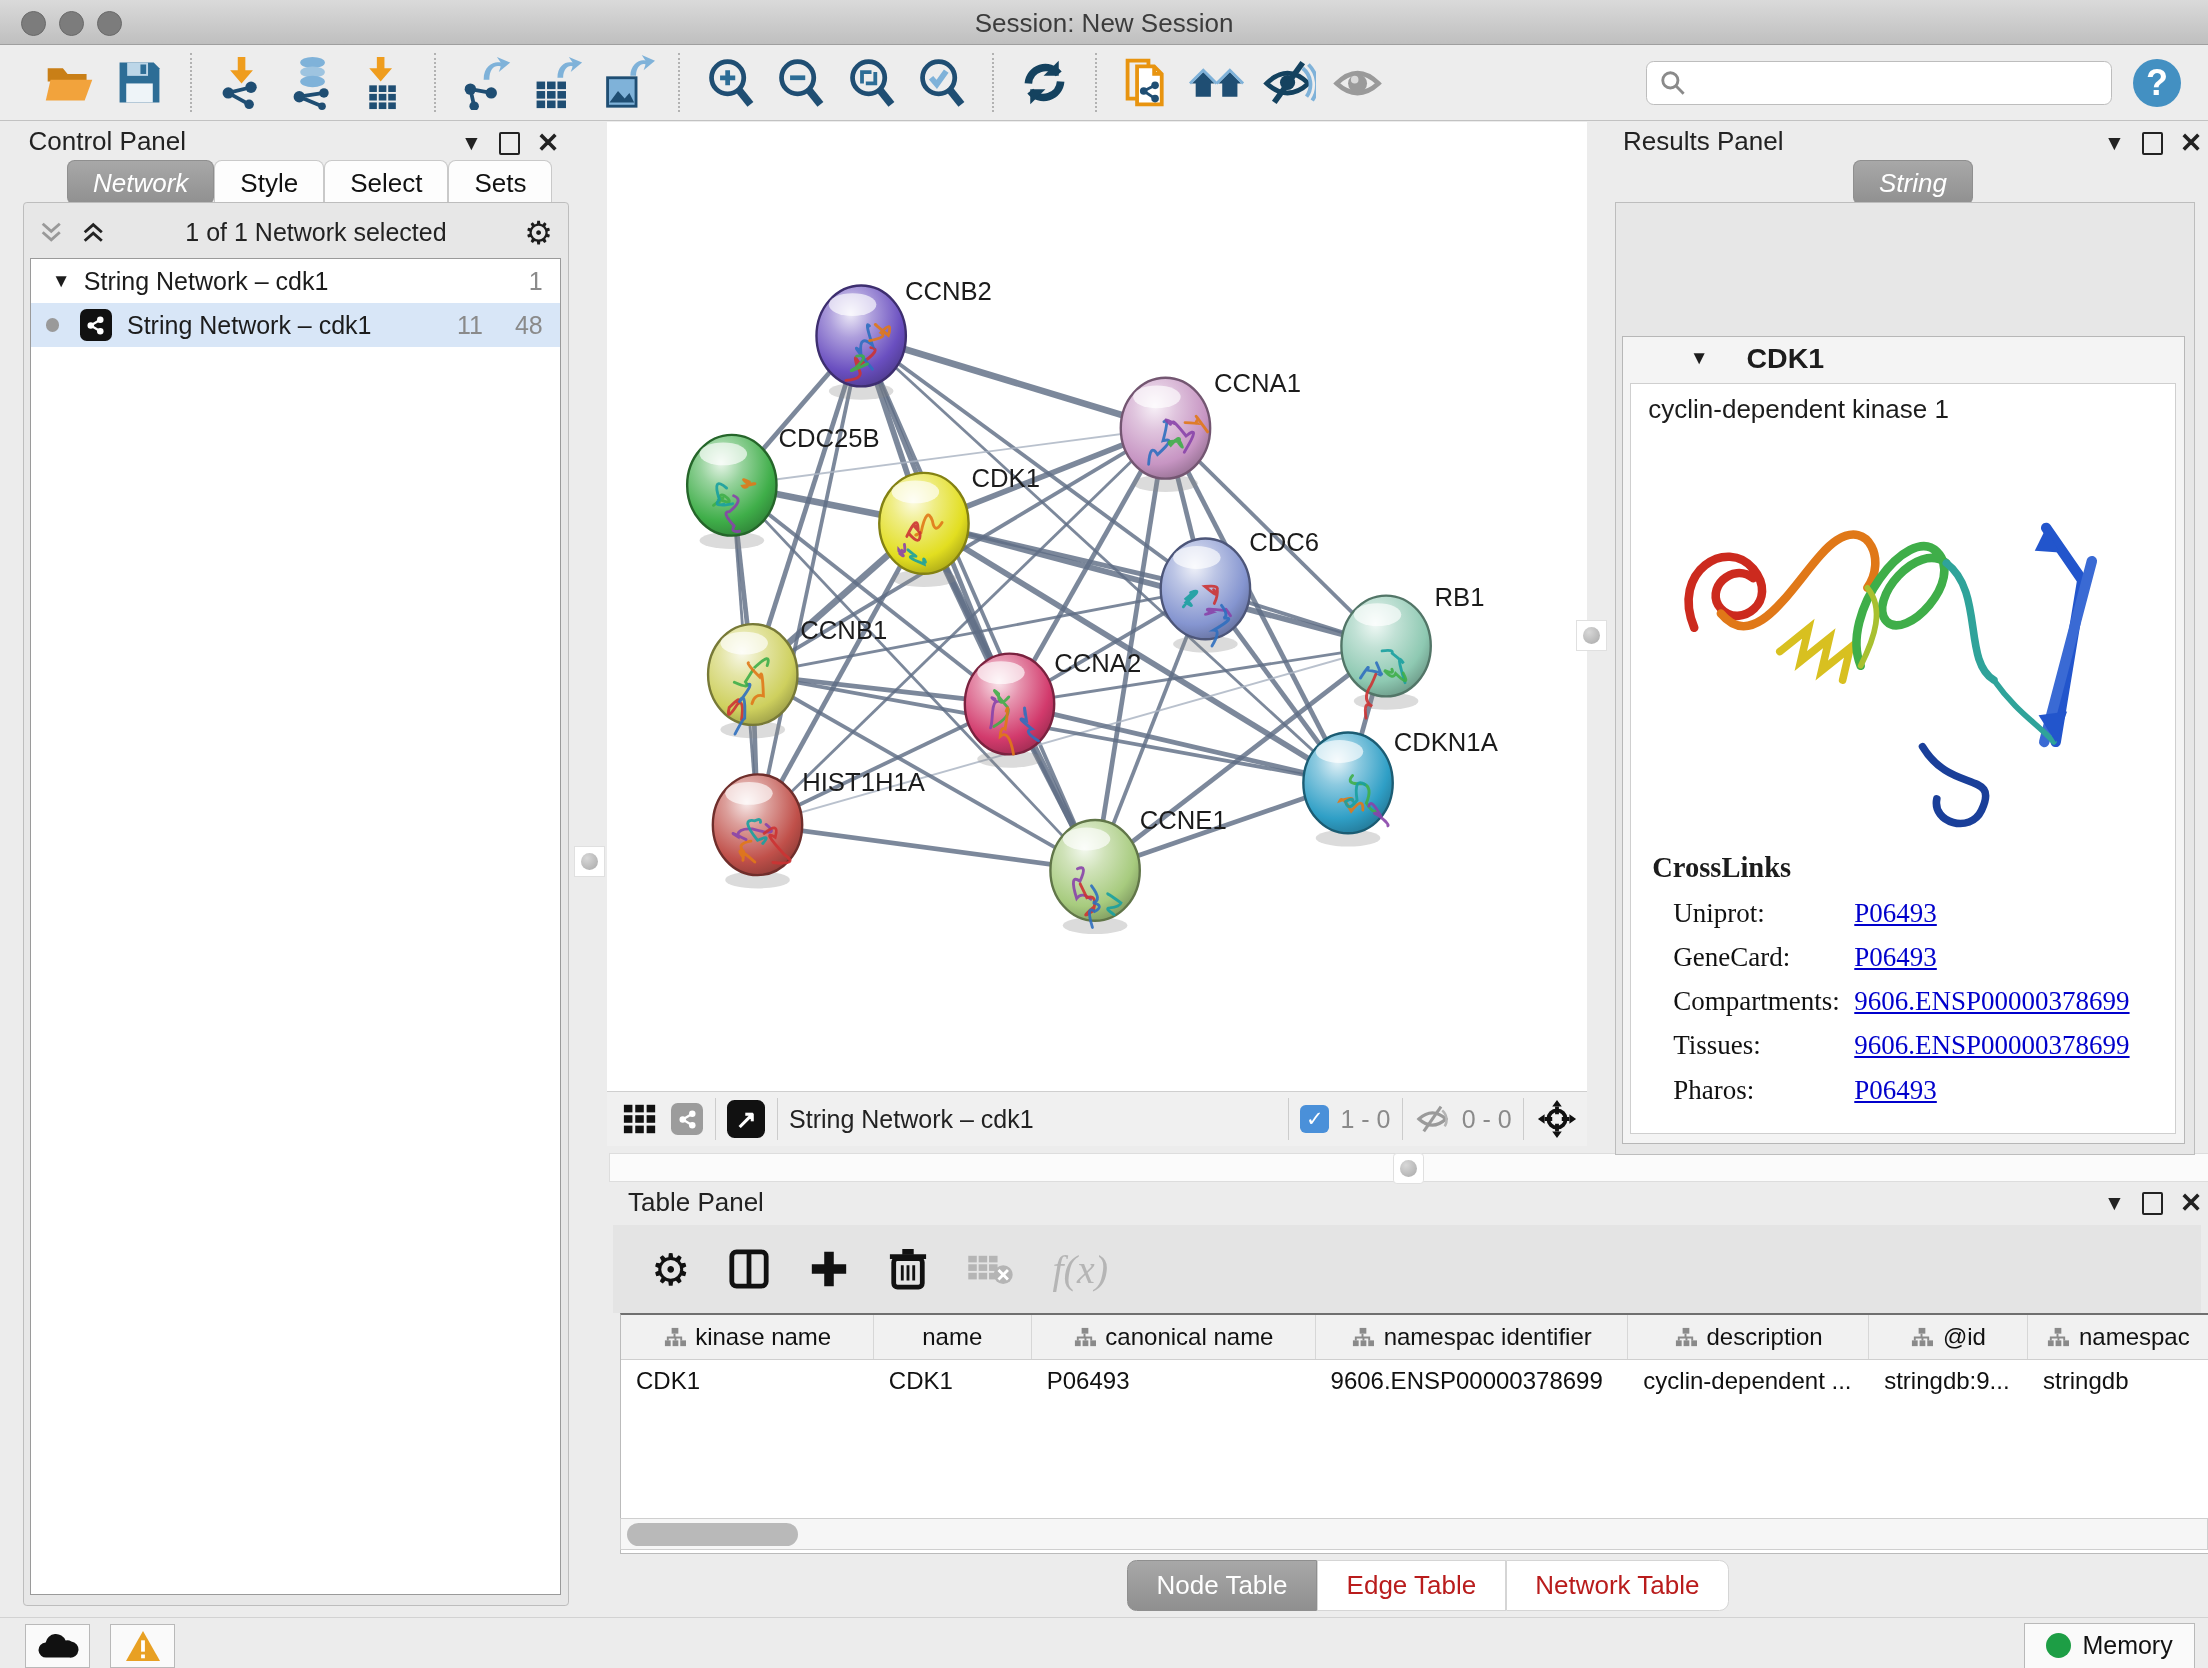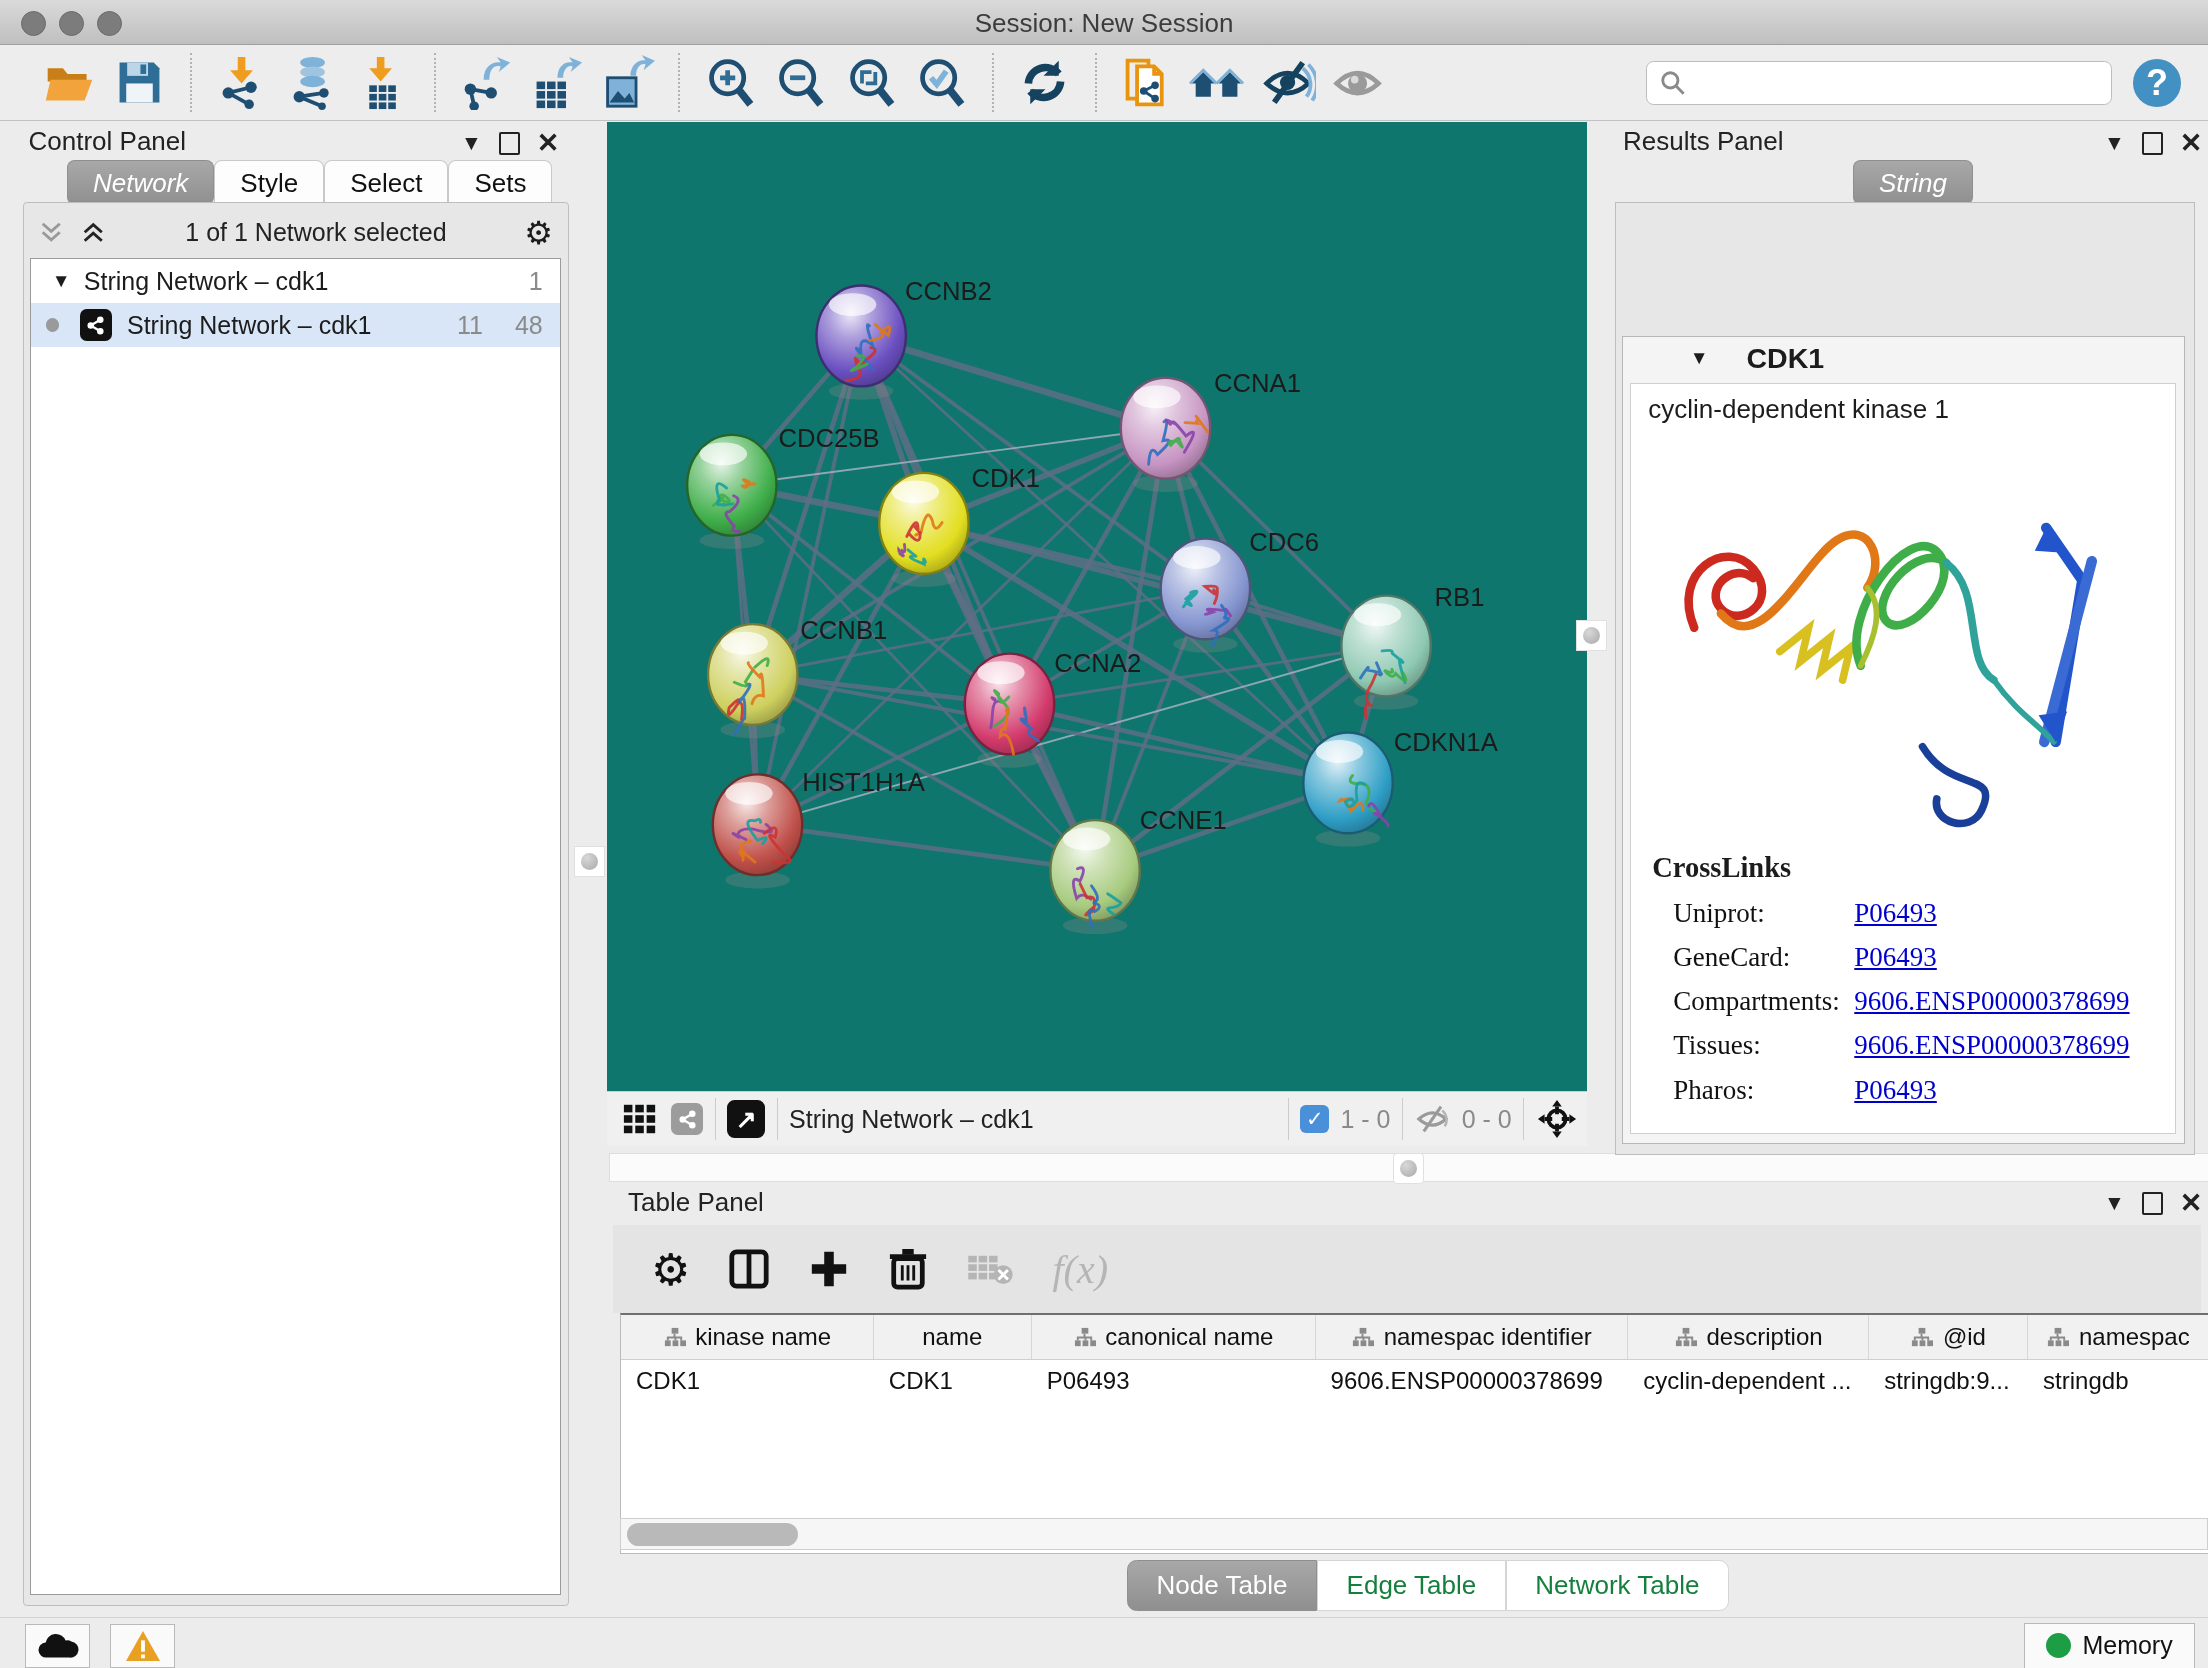--- a/index.html
+++ b/index.html
@@ -41,21 +41,21 @@
     background:#e7e7e7;border:1px solid #bdbdbd;border-radius:3.8px;}
   .cp-toolbar{position:absolute;left:0;top:7.6px;width:100%;height:44px;display:flex;align-items:center;}
   .cp-status{font-size:25px;color:#222;}
   .cp-list{position:absolute;left:5.7px;top:55px;width:531px;height:1337px;background:#fff;border:1px solid #9a9a9a;box-sizing:border-box;}
   .net-row{height:44px;display:flex;align-items:center;font-size:25px;}
   .net-row .badge{color:#8a8a8a;}
   .net-row.selected{background:#d8e6f7;}
   .share-chip{width:32px;height:32px;background:#111;border-radius:6.7px;display:flex;align-items:center;justify-content:center;}
   .gear{font-size:32px;color:#1c1c1c;}
   
-  .canvas{position:absolute;left:607px;top:122px;width:980px;height:969px;background:#0f766e;}
+  .canvas{position:absolute;left:607px;top:122px;width:980px;height:969px;background:#ffffff;}
   .net-toolbar{position:absolute;left:607px;top:1091px;width:980px;height:55px;background:#f0f0f0;
     border-top:1px solid #cfcfcf;display:flex;align-items:center;padding:0 9.5px;box-sizing:border-box;}
   .nt-sep{width:0;height:42px;border-left:1px solid #cccccc;margin:0 11.4px;}
   .nt-title{font-size:25px;color:#222;}
   .nt-counts{font-size:25px;color:#8a8a8a;}
   .chip-dark{width:38px;height:38px;background:#111;border-radius:7.6px;color:#fff;display:flex;align-items:center;justify-content:center;font-size:25px;font-weight:bold;}
   .checkbox{width:28.5px;height:28.5px;background:#4a90d9;border-radius:5.7px;color:#fff;font-size:21px;display:flex;align-items:center;justify-content:center;}
   .hstrip{position:absolute;left:609px;top:1153px;width:1600px;height:28.5px;background:#fbfbfb;border:1px solid #dddddd;box-sizing:border-box;}
   .split-dot{position:absolute;width:28.5px;height:28.5px;background:#fff;border:1px solid #e0e0e0;display:flex;align-items:center;justify-content:center;}
   .split-dot i{width:17px;height:17px;border-radius:50%;background:radial-gradient(circle at 35% 30%,#d8d8d8,#a8a8a8);display:block;}
@@ -84,21 +84,21 @@
     border-top:2.9px solid #6f6f6f;border-left:1px solid #bbb;border-bottom:1px solid #bbb;overflow:hidden;}
   .thead{display:flex;height:44px;background:#f1f1f1;border-bottom:1px solid #cfcfcf;}
   .th{display:flex;align-items:center;justify-content:center;gap:9.5px;font-size:24px;color:#111;
     border-right:1px solid #d7d7d7;box-sizing:border-box;}
   .trow{display:flex;height:42px;}
   .td{display:flex;align-items:center;font-size:24px;color:#111;padding-left:15px;box-sizing:border-box;}
   .hscroll{position:absolute;left:620px;top:1518px;width:1588px;height:32px;background:#f6f6f6;border:1px solid #cfcfcf;box-sizing:border-box;}
   .hscroll .thumb{position:absolute;left:5.7px;top:3.8px;width:171px;height:23px;background:#b9b9b9;border-radius:11.4px;}
   .bottom-tabs{position:absolute;left:1127px;top:1560px;display:flex;}
   .btab{height:49px;padding:0 28.5px;display:flex;align-items:center;background:#fff;border:1px solid #d5d5d5;
-    font-size:26px;color:#15803d;}
+    font-size:26px;color:#b91c1c;}
   .btab:first-child{border-radius:9.5px 0 0 9.5px;}
   .btab:last-child{border-radius:0 9.5px 9.5px 0;}
   .btab.selected{background:linear-gradient(#a8a8a8,#8f8f8f);color:#fff;border-color:#8f8f8f;border-radius:9.5px 0 0 9.5px;}
   
   .statusbar{position:absolute;left:0;top:1617px;width:2208px;height:51px;background:#ececec;border-top:1px solid #d2d2d2;}
   .sb-btn{position:absolute;top:5.7px;width:63px;height:42px;background:#fafafa;border:1.9px solid #b9b9b9;
     display:flex;align-items:center;justify-content:center;}
   .memory-btn{position:absolute;right:13.3px;top:4.8px;height:44px;background:#fafafa;border:1.9px solid #b9b9b9;
     display:flex;align-items:center;gap:11.4px;padding:0 21px;font-size:25px;color:#111;}
   .memdot{width:25px;height:25px;border-radius:50%;background:#1d9e45;}

